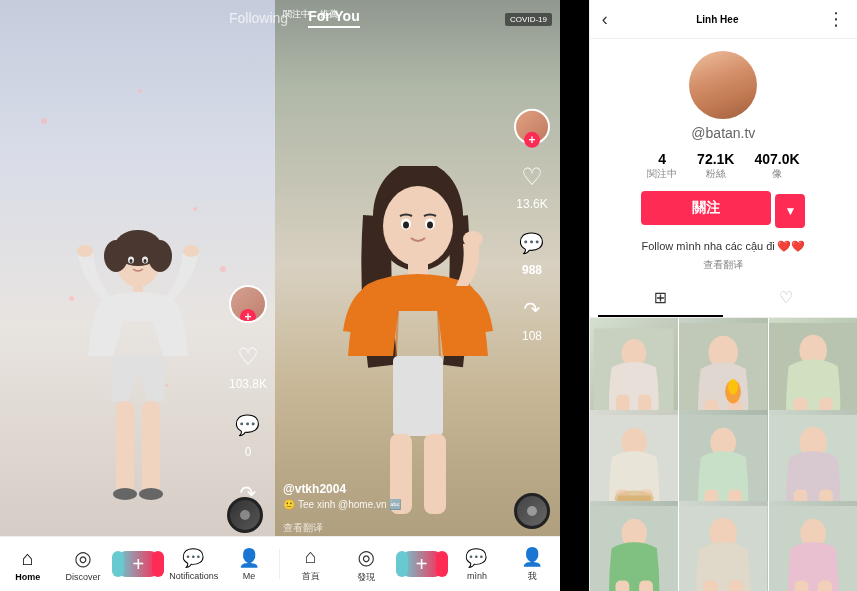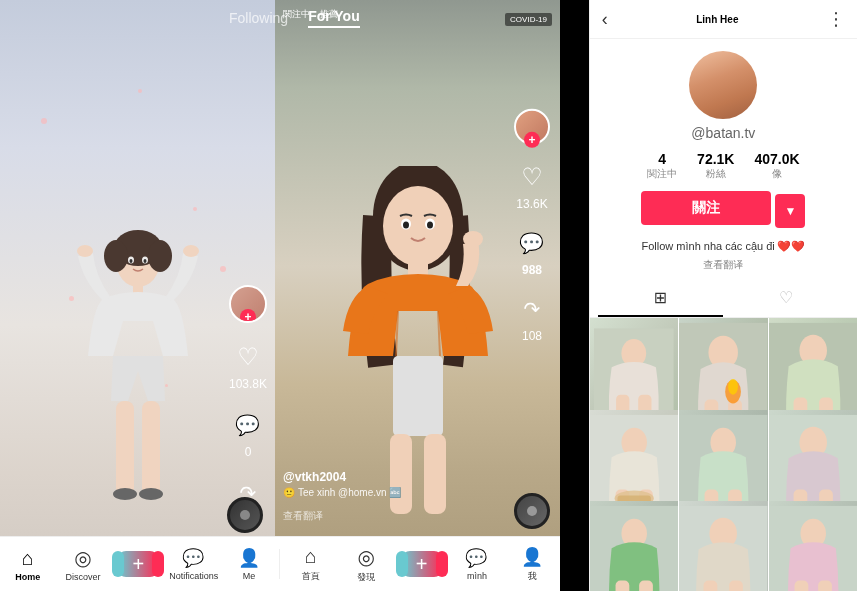--- a/index.html
+++ b/index.html
@@ -627,21 +627,21 @@
             <div class="action-icon" style="color:white;font-size:20px;">💬</div>
             <span class="action-count" style="color:white;font-weight:bold;">988</span>
           </div>
           <div class="action-item">
             <div class="action-icon" style="color:white;font-size:20px;">↷</div>
             <span class="action-count" style="color:white;">108</span>
           </div>
         </div>
       </div>
 
-      <div class="video-info" style="bottom:68px;">
+      <div class="video-info" style="bottom:56px;">
         <div class="video-username">@vtkh2004</div>
         <div class="video-description">🙂 Tee xinh @home.vn 🔤</div>
         <div class="translate-link" style="color:rgba(255,255,255,0.7);font-size:10px;">查看翻译</div>
       </div>
 
       <div style="position:absolute;bottom:62px;right:10px;width:36px;height:36px;border-radius:50%;background:linear-gradient(135deg,#444,#666);border:3px solid #222;display:flex;align-items:center;justify-content:center;">
         <div style="width:10px;height:10px;border-radius:50%;background:#999;"></div>
       </div>
     </div>
   </div>

